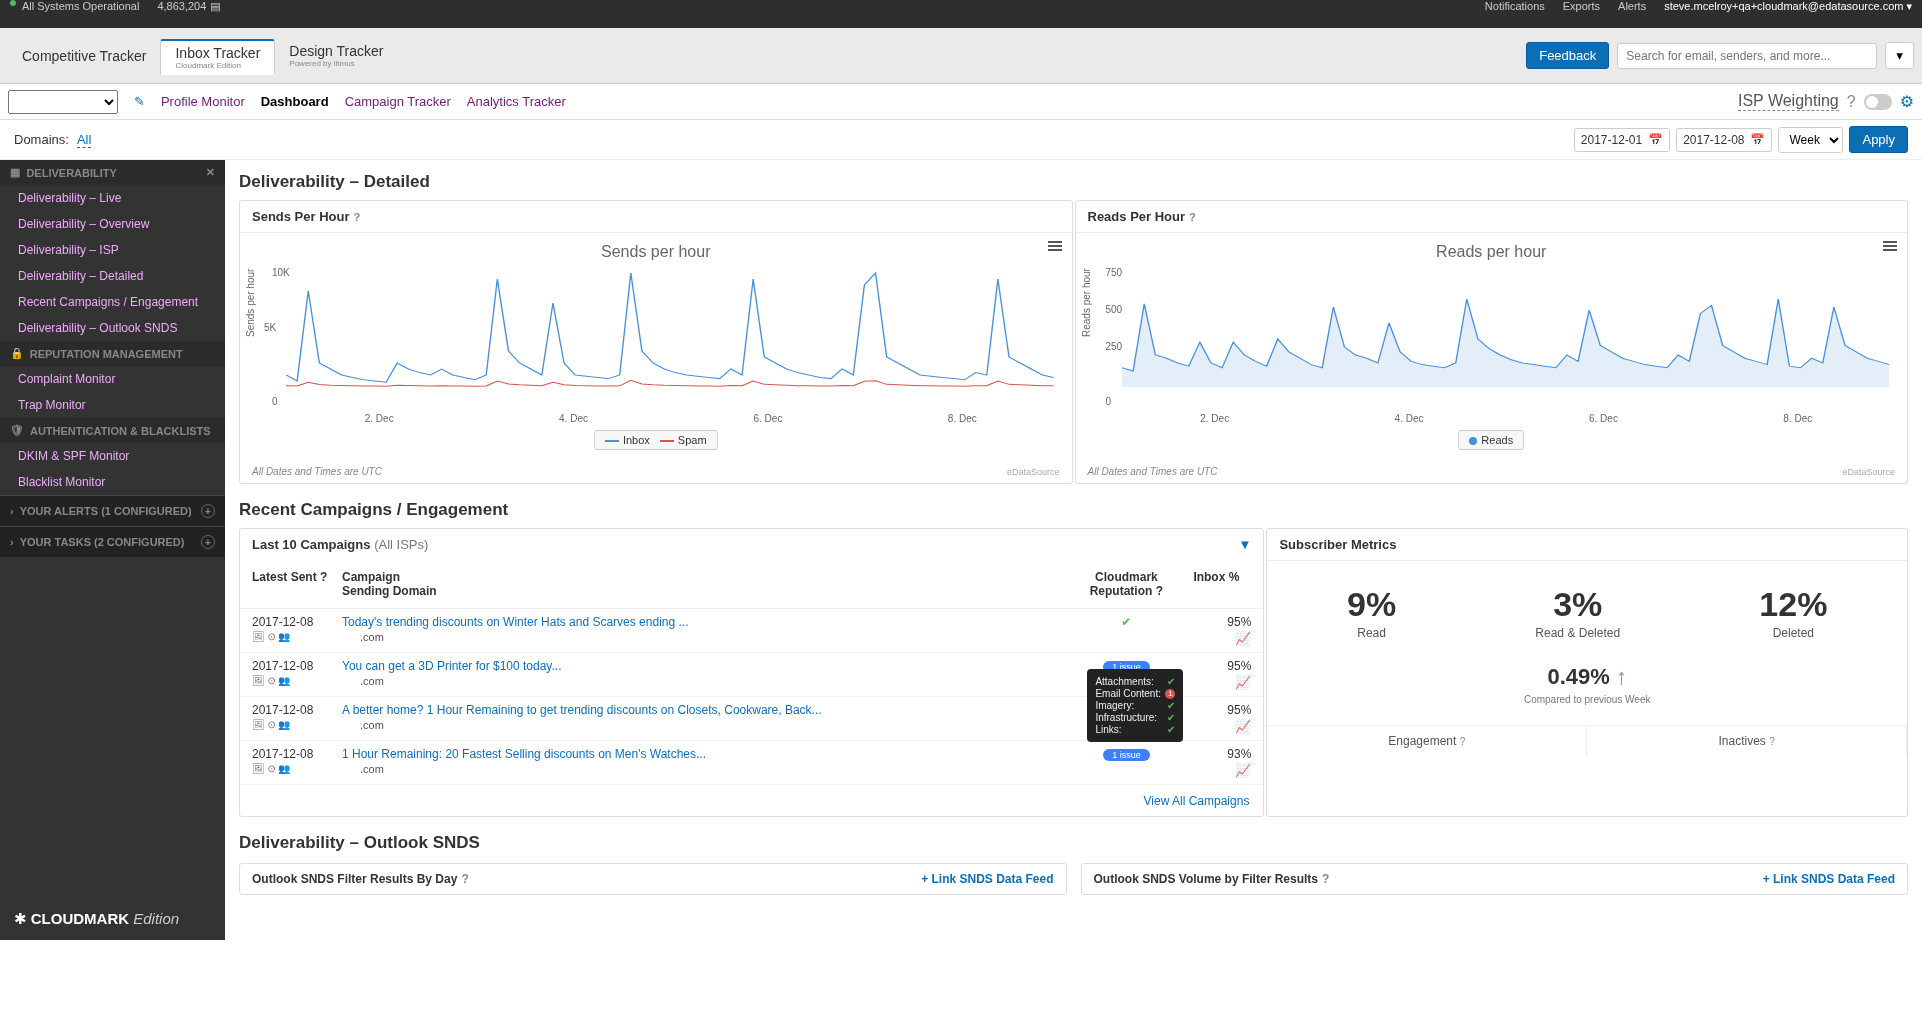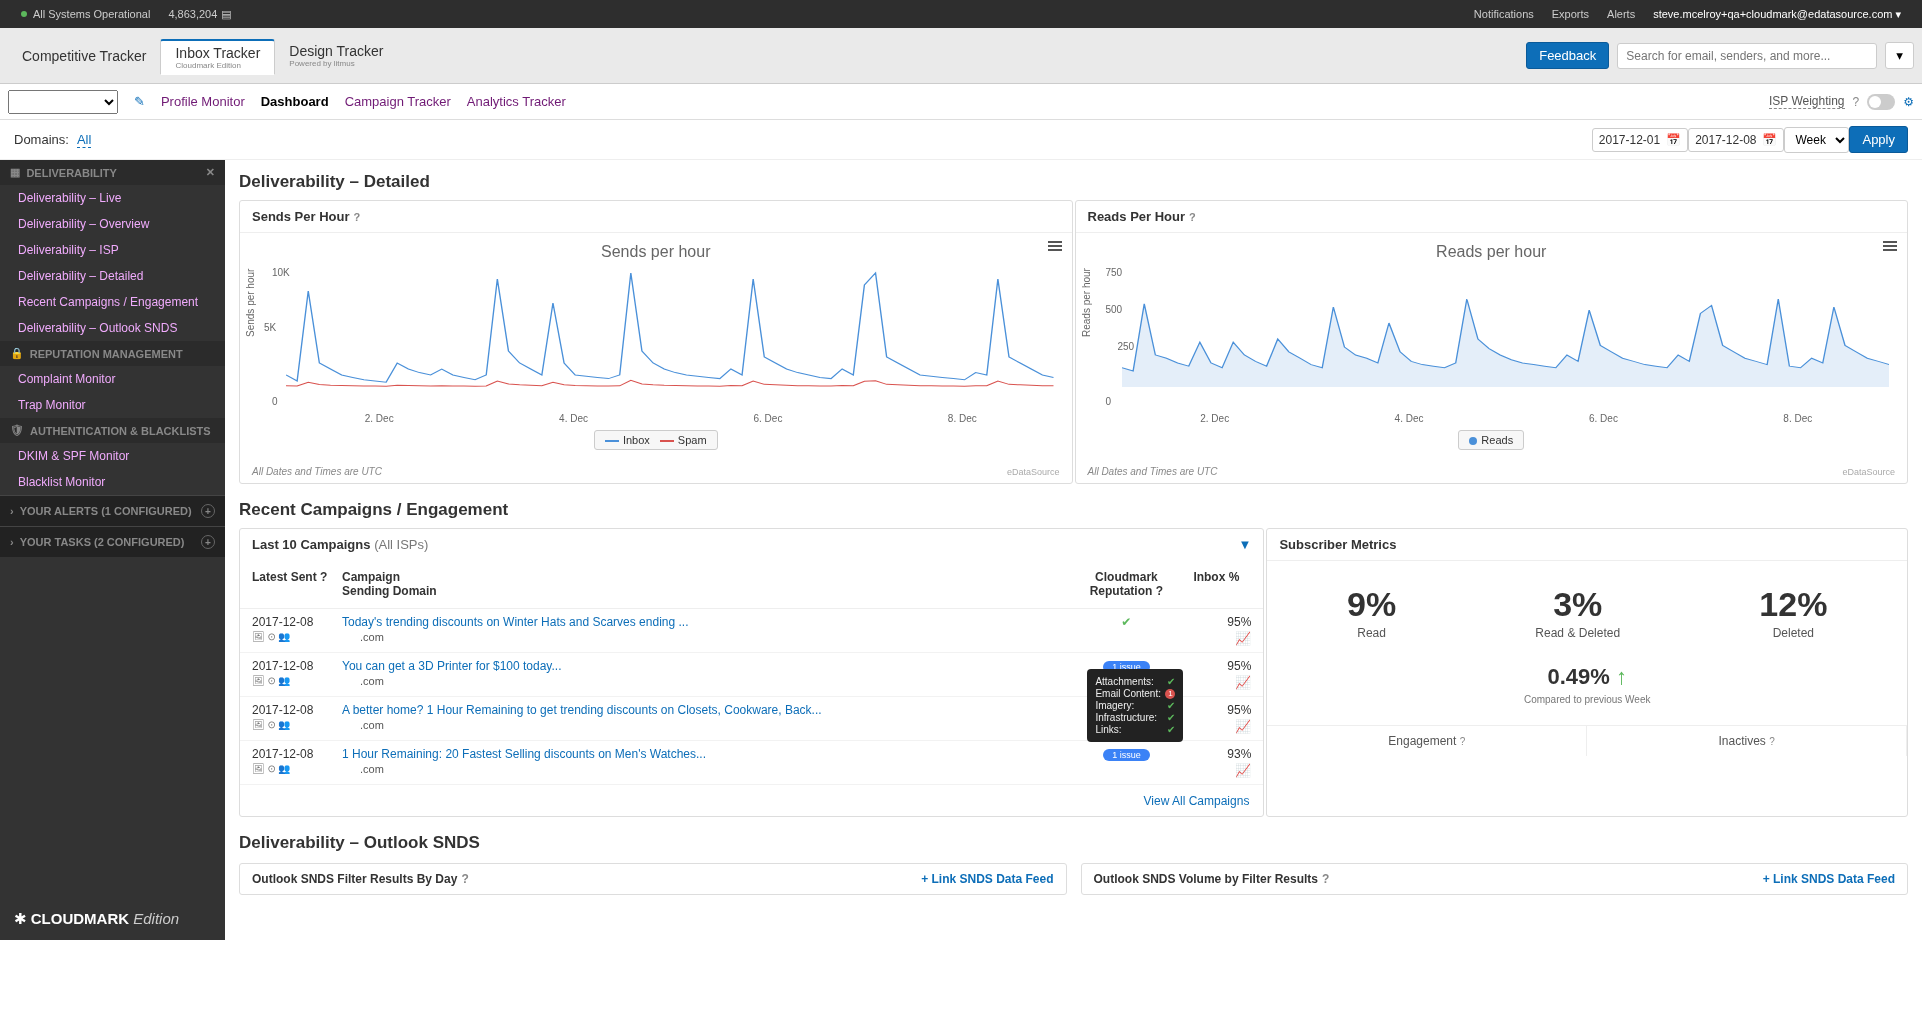--- a/index.html
+++ b/index.html
@@ -1,41 +1,41 @@
 <!DOCTYPE html>
 <html><head>
 <meta charset="utf-8">
 <style>
 * { box-sizing: border-box; margin: 0; padding: 0; }
 body { font-family: "Helvetica Neue", Arial, sans-serif; font-size: 13px; color: #333; background: #fff; }
-.topbar { background: #2e2e2e; color: #ccc; display: flex; align-items: center; height: 28px; padding: 0 21px; font-size: 11px; }
+.topbar { background: #2e2e2e; color: #ccc; display: flex; height: 28px; padding: 0 10px; font-size: 11px; }
 .topbar .status-dot { width: 6px; height: 6px; border-radius: 50%; background: #5cb85c; margin-right: 6px; }
 .topbar a { color: #ccc; text-decoration: none; margin-right: 18px; }
 .topbar .spacer { flex: 1; }
 .topbar .user { color: #fff; }
 .tabbar { background: #eaeaea; border-bottom: 1px solid #ccc; display: flex; align-items: center; height: 56px; padding: 0 8px; }
 .tabbar .tab { padding: 4px 14px; font-size: 14px; color: #333; cursor: pointer; }
 .tabbar .tab.active { background: #fff; border: 1px solid #ccc; border-bottom: 1px solid #fff; border-top: 2px solid #0d6eb8; border-radius: 3px 3px 0 0; position: relative; top: 1px; }
 .tabbar .tab .sub { font-size: 8px; color: #888; display: block; }
 .tabbar .right { margin-left: auto; display: flex; align-items: center; gap: 8px; }
 .btn-primary { background: #0d6eb8; color: #fff; border: 1px solid #0a5a99; border-radius: 3px; padding: 5px 12px; font-size: 13px; cursor: pointer; }
 .search-box { border: 1px solid #ccc; border-radius: 3px; background: #fff; padding: 5px 8px; width: 260px; font-size: 12px; color: #777; }
 .dd-btn { border: 1px solid #ccc; background: #fff; border-radius: 3px; padding: 5px 10px; cursor: pointer; }
 .navbar2 { border-bottom: 1px solid #ddd; display: flex; align-items: center; height: 36px; padding: 0 8px; gap: 16px; }
 .navbar2 select { height: 24px; width: 110px; }
 .navbar2 .edit-icon { color: #0d6eb8; cursor: pointer; }
 .navbar2 a { color: #701a75; text-decoration: none; font-size: 13px; }
 .navbar2 a.active { font-weight: bold; color: #000; }
-.navbar2 .isp { margin-left: auto; display: flex; align-items: center; gap: 8px; color: #555; font-size: 12px; }
+.navbar2 .isp { margin-left: auto; display: flex; align-items: center; gap: 8px; color: #555; font-size: 16px; }
 .toggle { width: 28px; height: 16px; background: #ccc; border-radius: 8px; position: relative; }
 .toggle::after { content: ""; position: absolute; width: 12px; height: 12px; background: #fff; border-radius: 50%; top: 2px; left: 2px; }
 .filterbar { display: flex; align-items: center; height: 40px; padding: 0 14px; border-bottom: 1px solid #eee; }
 .filterbar .lbl { color: #333; margin-right: 8px; }
 .filterbar .all { color: #0d6eb8; border-bottom: 1px dashed #0d6eb8; cursor: pointer; }
-.filterbar .right { margin-left: auto; display: flex; align-items: center; }
+.filterbar .right { margin-left: auto; display: flex; gap: 6px; align-items: center; }
 .date-input { border: 1px solid #ccc; border-radius: 3px; padding: 4px 6px; font-size: 12px; display: flex; align-items: center; gap: 6px; background: #fff; }
 .main { display: flex; }
 .sidebar { width: 225px; background: #333; color: #bbb; min-height: 780px; position: relative; }
 .sidebar .sec { background: #2b2b2b; color: #888; font-size: 11px; font-weight: bold; padding: 6px 10px; display: flex; align-items: center; gap: 6px; }
 .sidebar .sec .x { margin-left: auto; color: #888; cursor: pointer; }
 .sidebar .item { padding: 6px 18px; font-size: 12px; color: #f0abfc; cursor: pointer; }
 .sidebar .accordion { background: #222; color: #888; font-size: 11px; font-weight: bold; padding: 8px 10px; display: flex; align-items: center; gap: 6px; border-top: 1px solid #444; }
 .sidebar .accordion .plus { margin-left: auto; border: 1px solid #666; border-radius: 50%; width: 14px; height: 14px; display: flex; align-items: center; justify-content: center; font-size: 10px; }
 .sidebar .logo { position: absolute; bottom: 12px; left: 14px; color: #fff; font-size: 15px; }
 .sidebar .logo .ed { font-style: italic; color: #ccc; }
@@ -247,21 +247,21 @@
             <span></span>
             <span></span>
             <span></span>
           </div>
         <div class="card-body">
           <div class="chart-title">Reads per hour</div>
           <div class="chart-area">
             <div class="yaxis-lbl">Reads per hour</div>
             <div style="position:absolute;left:18px;top:0;font-size:10px;color:#666">750</div>
             <div style="position:absolute;left:18px;top:37px;font-size:10px;color:#666">500</div>
-            <div style="position:absolute;left:30px;top:74px;font-size:10px;color:#666">250</div>
+            <div style="position:absolute;left:18px;top:74px;font-size:10px;color:#666">250</div>
             <div style="position:absolute;left:18px;bottom:0;font-size:10px;color:#666">0</div>
             <svg class="spark" id="chart-reads" viewBox="0 0 560 120" preserveAspectRatio="none" style="margin-left:34px;width:calc(100% - 40px)">
                 <path d="M0,100.8L8.115942028985508,104L16.231884057971016,36.8L24.34782608695652,88L32.46376811594203,91.2L40.57971014492754,96L48.69565217391304,99.2L56.811594202898554,75.19999999999999L64.92753623188406,96L73.04347826086956,100.8L81.15942028985508,75.19999999999999L89.27536231884058,88L97.39130434782608,94.4L105.5072463768116,99.2L113.62318840579711,72L121.73913043478261,84.8L129.85507246376812,91.2L137.97101449275362,97.6L146.08695652173913,100.8L154.20289855072463,40L162.31884057971016,80L170.43478260869566,88L178.55072463768116,91.2L186.66666666666666,96L194.78260869565216,56L202.8985507246377,84.8L211.0144927536232,94.4L219.13043478260872,97.6L227.24637681159422,99.2L235.3623188405797,100.8L243.47826086956522,96L251.59420289855072,32L259.71014492753625,72L267.82608695652175,81.6L275.94202898550725,88L284.05797101449275,92.8L292.17391304347825,96L300.2898550724638,97.6L308.40579710144925,99.2L316.52173913043475,100.8L324.6376811594203,88L332.75362318840575,94.4L340.8695652173913,43.2L348.9855072463768,78.4L357.1014492753623,84.8L365.2173913043478,91.2L373.3333333333333,94.4L381.4492753623189,97.6L389.5652173913043,99.2L397.6811594202899,100.8L405.7971014492754,88L413.9130434782608,94.4L422.0289855072464,46.400000000000006L430.1449275362319,38.39999999999999L438.26086956521743,78.4L446.3768115942029,84.8L454.49275362318843,91.2L462.60869565217394,94.4L470.7246376811594,97.6L478.84057971014494,32L486.95652173913044,99.2L495.07246376811594,100.8L503.18840579710144,91.2L511.30434782608694,96L519.4202898550725,40L527.536231884058,78.4L535.6521739130435,84.8L543.768115942029,91.2L551.8840579710145,94.4L560,97.6 L560,120 L0,120 Z" fill="#4a90d9" opacity="0.15"></path>
                 <path d="M0,100.8L8.115942028985508,104L16.231884057971016,36.8L24.34782608695652,88L32.46376811594203,91.2L40.57971014492754,96L48.69565217391304,99.2L56.811594202898554,75.19999999999999L64.92753623188406,96L73.04347826086956,100.8L81.15942028985508,75.19999999999999L89.27536231884058,88L97.39130434782608,94.4L105.5072463768116,99.2L113.62318840579711,72L121.73913043478261,84.8L129.85507246376812,91.2L137.97101449275362,97.6L146.08695652173913,100.8L154.20289855072463,40L162.31884057971016,80L170.43478260869566,88L178.55072463768116,91.2L186.66666666666666,96L194.78260869565216,56L202.8985507246377,84.8L211.0144927536232,94.4L219.13043478260872,97.6L227.24637681159422,99.2L235.3623188405797,100.8L243.47826086956522,96L251.59420289855072,32L259.71014492753625,72L267.82608695652175,81.6L275.94202898550725,88L284.05797101449275,92.8L292.17391304347825,96L300.2898550724638,97.6L308.40579710144925,99.2L316.52173913043475,100.8L324.6376811594203,88L332.75362318840575,94.4L340.8695652173913,43.2L348.9855072463768,78.4L357.1014492753623,84.8L365.2173913043478,91.2L373.3333333333333,94.4L381.4492753623189,97.6L389.5652173913043,99.2L397.6811594202899,100.8L405.7971014492754,88L413.9130434782608,94.4L422.0289855072464,46.400000000000006L430.1449275362319,38.39999999999999L438.26086956521743,78.4L446.3768115942029,84.8L454.49275362318843,91.2L462.60869565217394,94.4L470.7246376811594,97.6L478.84057971014494,32L486.95652173913044,99.2L495.07246376811594,100.8L503.18840579710144,91.2L511.30434782608694,96L519.4202898550725,40L527.536231884058,78.4L535.6521739130435,84.8L543.768115942029,91.2L551.8840579710145,94.4L560,97.6" stroke="#4a90d9" fill="none" stroke-width="1"></path>
               </svg>
           </div>
           <div class="xticks">
             <span>2. Dec</span>
             <span>4. Dec</span>
             <span>6. Dec</span>

